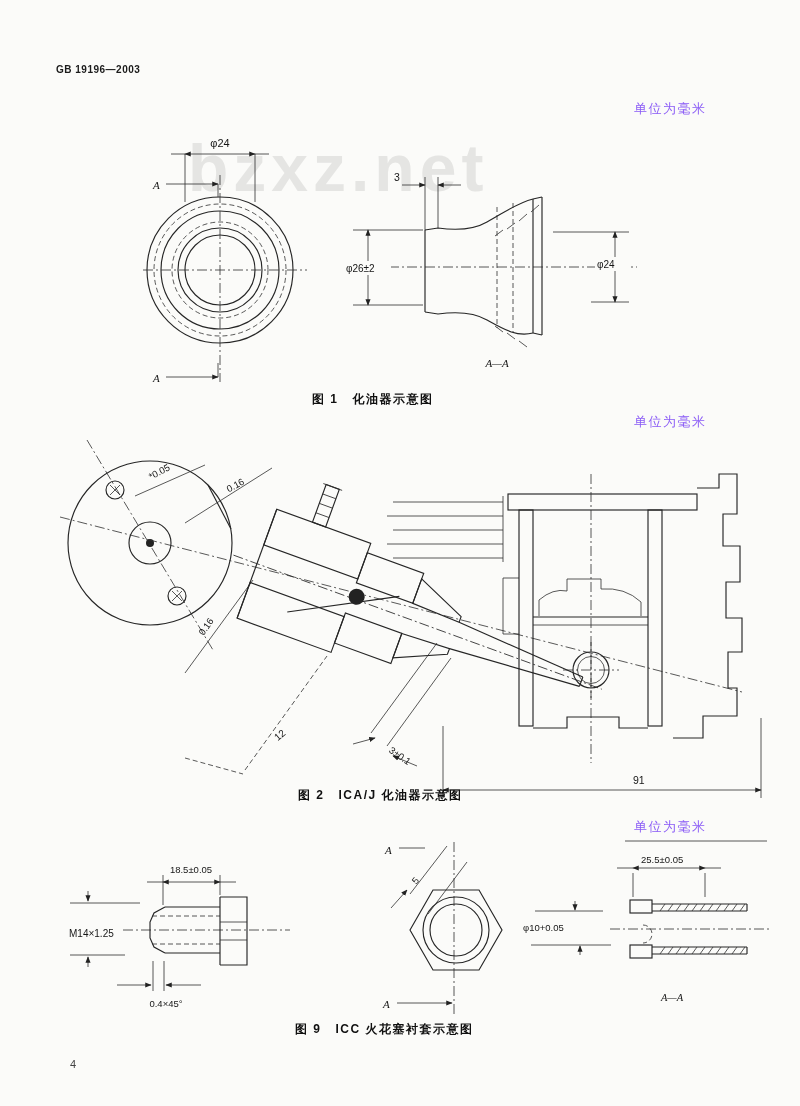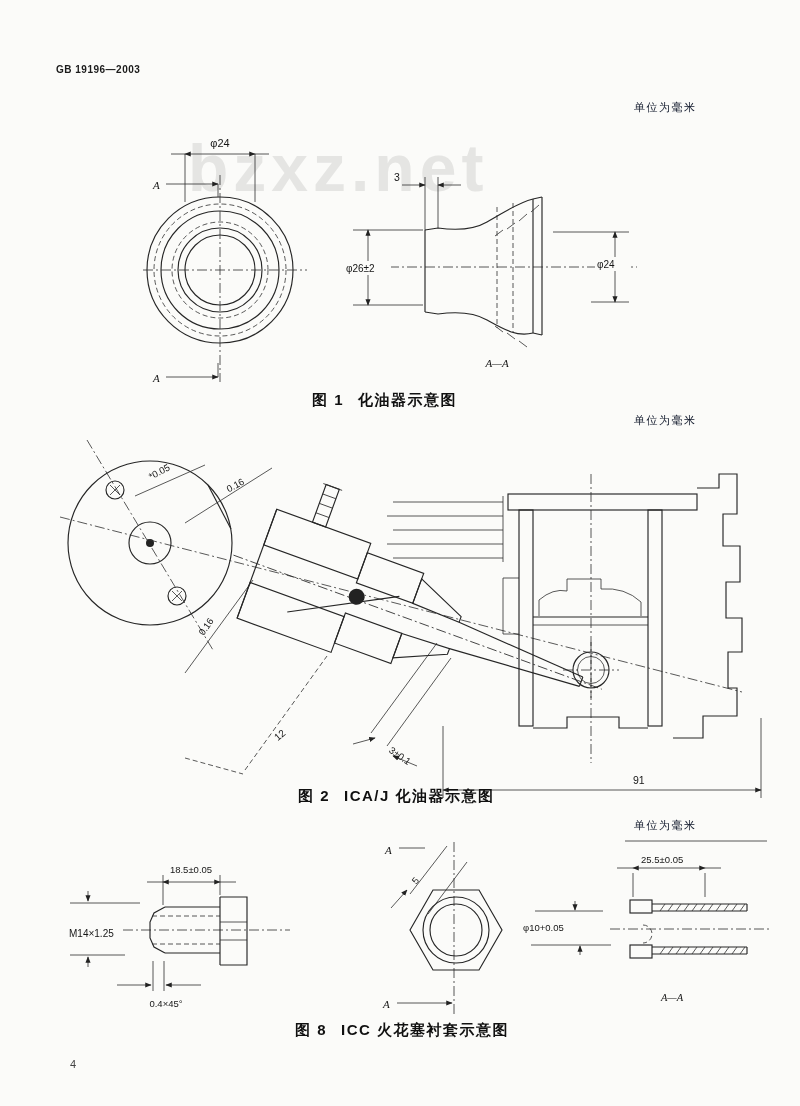--- a/index.html
+++ b/index.html
@@ -1,21 +1,21 @@
 <!DOCTYPE html>
 <html><head>
 <meta charset="utf-8">
 <style>
   html,body{margin:0;padding:0;background:#888;}
   .page{position:relative;width:800px;height:1106px;background:#fbfbf9;overflow:hidden;
         font-family:"Liberation Sans","DejaVu Sans",sans-serif;color:#1b1b1b;}
   .fig{position:absolute;z-index:2;}
   .hdr{position:absolute;left:56px;top:64px;font-size:10px;font-weight:bold;letter-spacing:.5px;z-index:2;}
-  .unit{position:absolute;left:634px;font-size:11px;letter-spacing:1.5px;color:#0f172a;z-index:2;}
-  .caption{position:absolute;font-size:15px;font-weight:bold;letter-spacing:1.5px;color:#101010;z-index:2;}
+  .unit{position:absolute;left:634px;font-size:13px;letter-spacing:1.5px;color:#8b5cf6;z-index:2;}
+  .caption{position:absolute;font-size:12px;font-weight:bold;letter-spacing:1.5px;color:#101010;z-index:2;}
   .cap-title{margin-left:14px;}
   .watermark{position:absolute;left:188px;top:130px;font-size:66px;font-weight:bold;
              letter-spacing:5px;color:#e5e5e3;z-index:1;user-select:none;}
   .pagenum{position:absolute;left:70px;top:1058px;font-size:11px;color:#444;z-index:2;}
   
   .s{stroke:#262626;fill:none;stroke-width:1.15;}
   .thin{stroke:#2e2e2e;fill:none;stroke-width:.8;}
   .dash{stroke-dasharray:5,3;}
   .dd{stroke-dasharray:10,3,2,3;stroke-width:.8;}
   text.dim{font-family:"Liberation Sans","DejaVu Sans",sans-serif;fill:#161616;}
@@ -309,17 +309,17 @@
       <line class="thin" x1="20" y1="78" x2="88" y2="78"></line>
       <line class="thin" x1="16" y1="112" x2="96" y2="112"></line>
       <line class="thin" x1="60" y1="68" x2="60" y2="77" marker-end="url(#a6)"></line>
       <line class="thin" x1="65" y1="122" x2="65" y2="113" marker-end="url(#a6)"></line>
       <text class="dim" x="8" y="98" font-size="9.5">φ10+0.05</text>
     </g>
     <text class="mk" x="157" y="168" font-size="10.5" text-anchor="middle">A—A</text>
   </svg>
 
   <div class="caption" style="left:295px;top:1021px">
-    <span>图 8</span><span class="cap-title">ICC 火花塞衬套示意图</span>
+    <span>图 9</span><span class="cap-title">ICC 火花塞衬套示意图</span>
   </div>
 
   <div class="pagenum">4</div>
 </div>
 
 </body></html>

